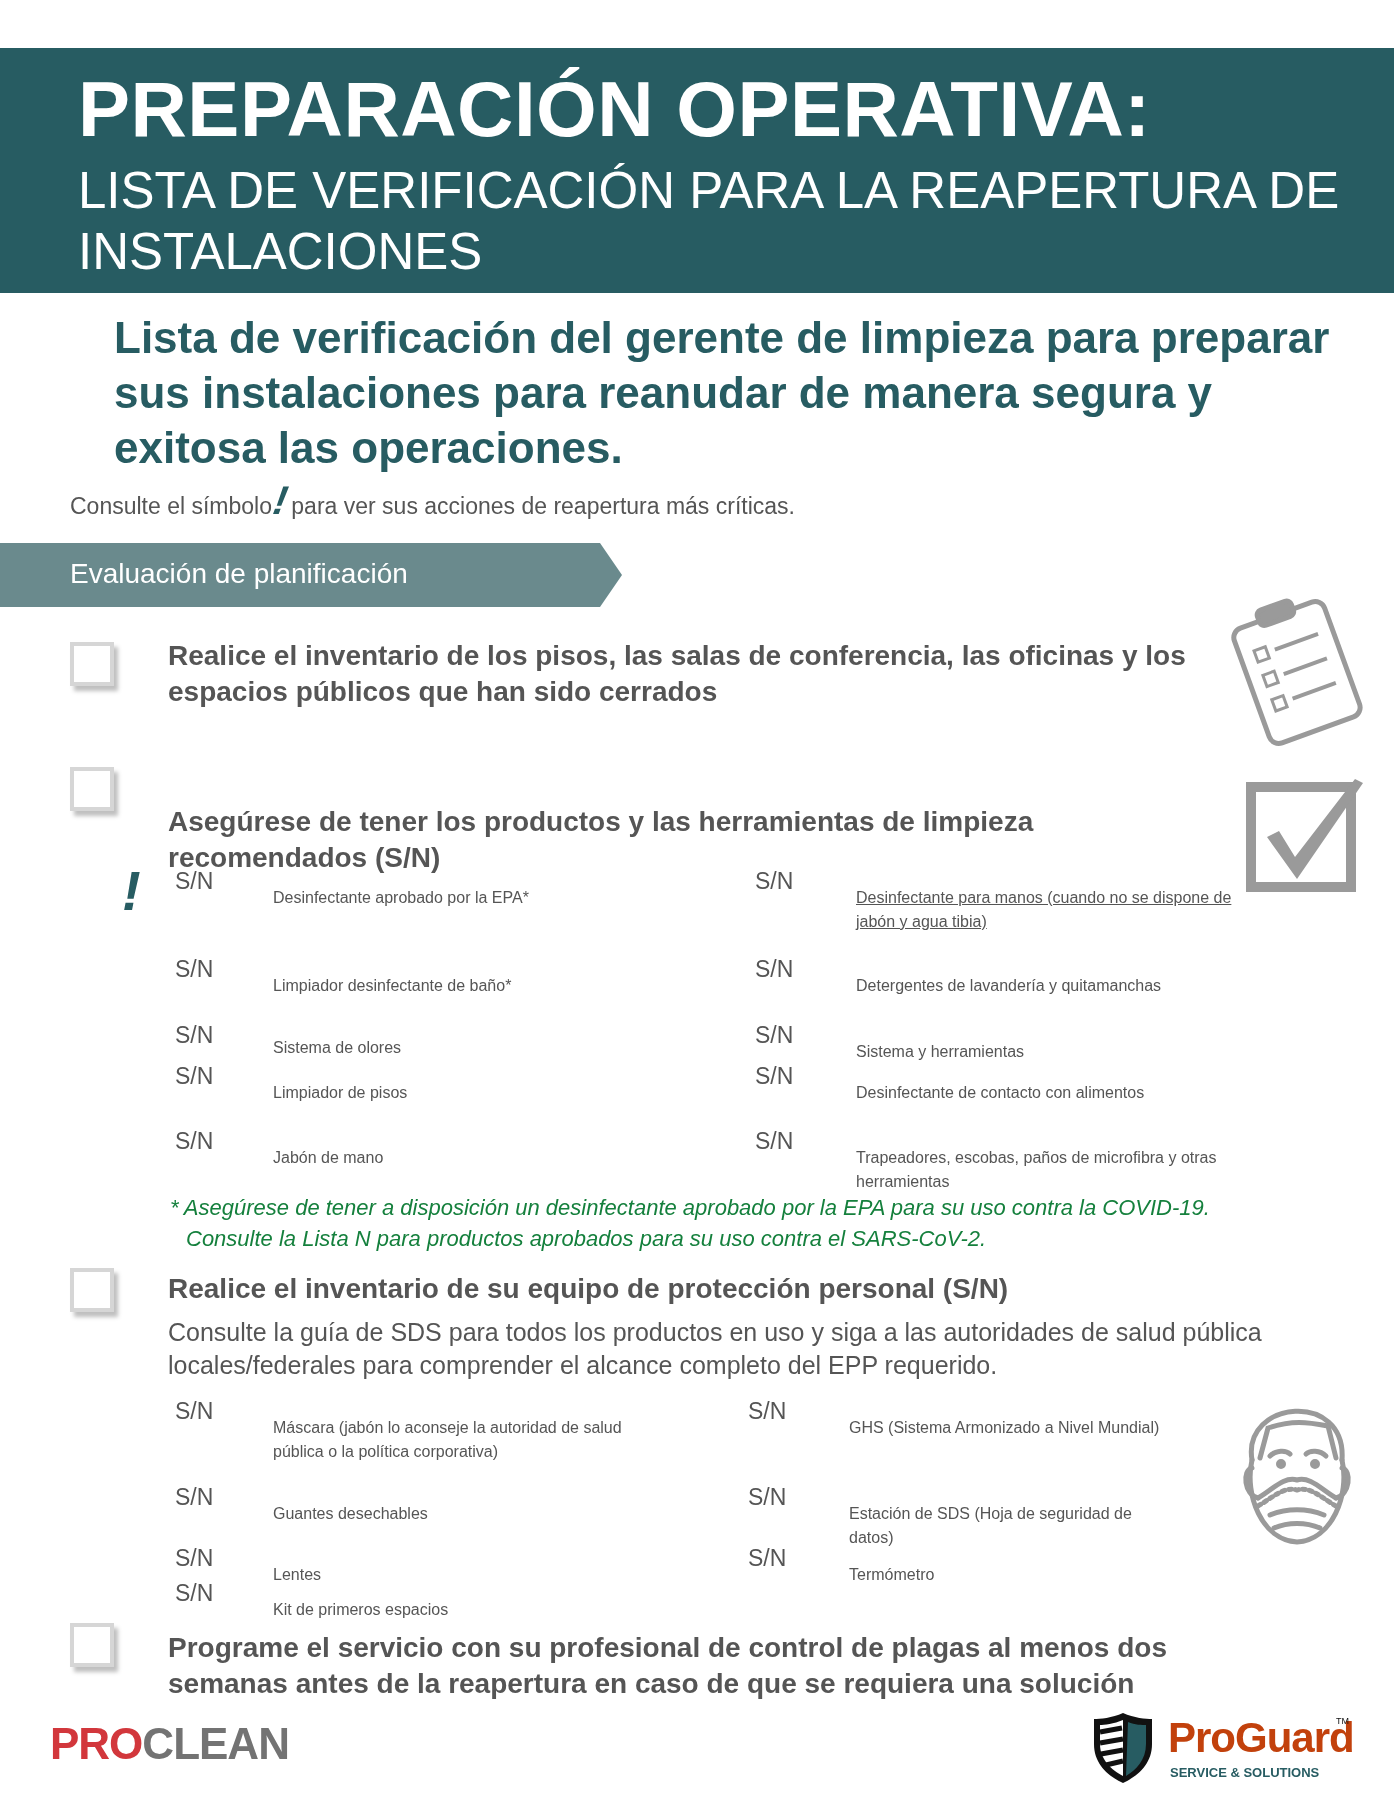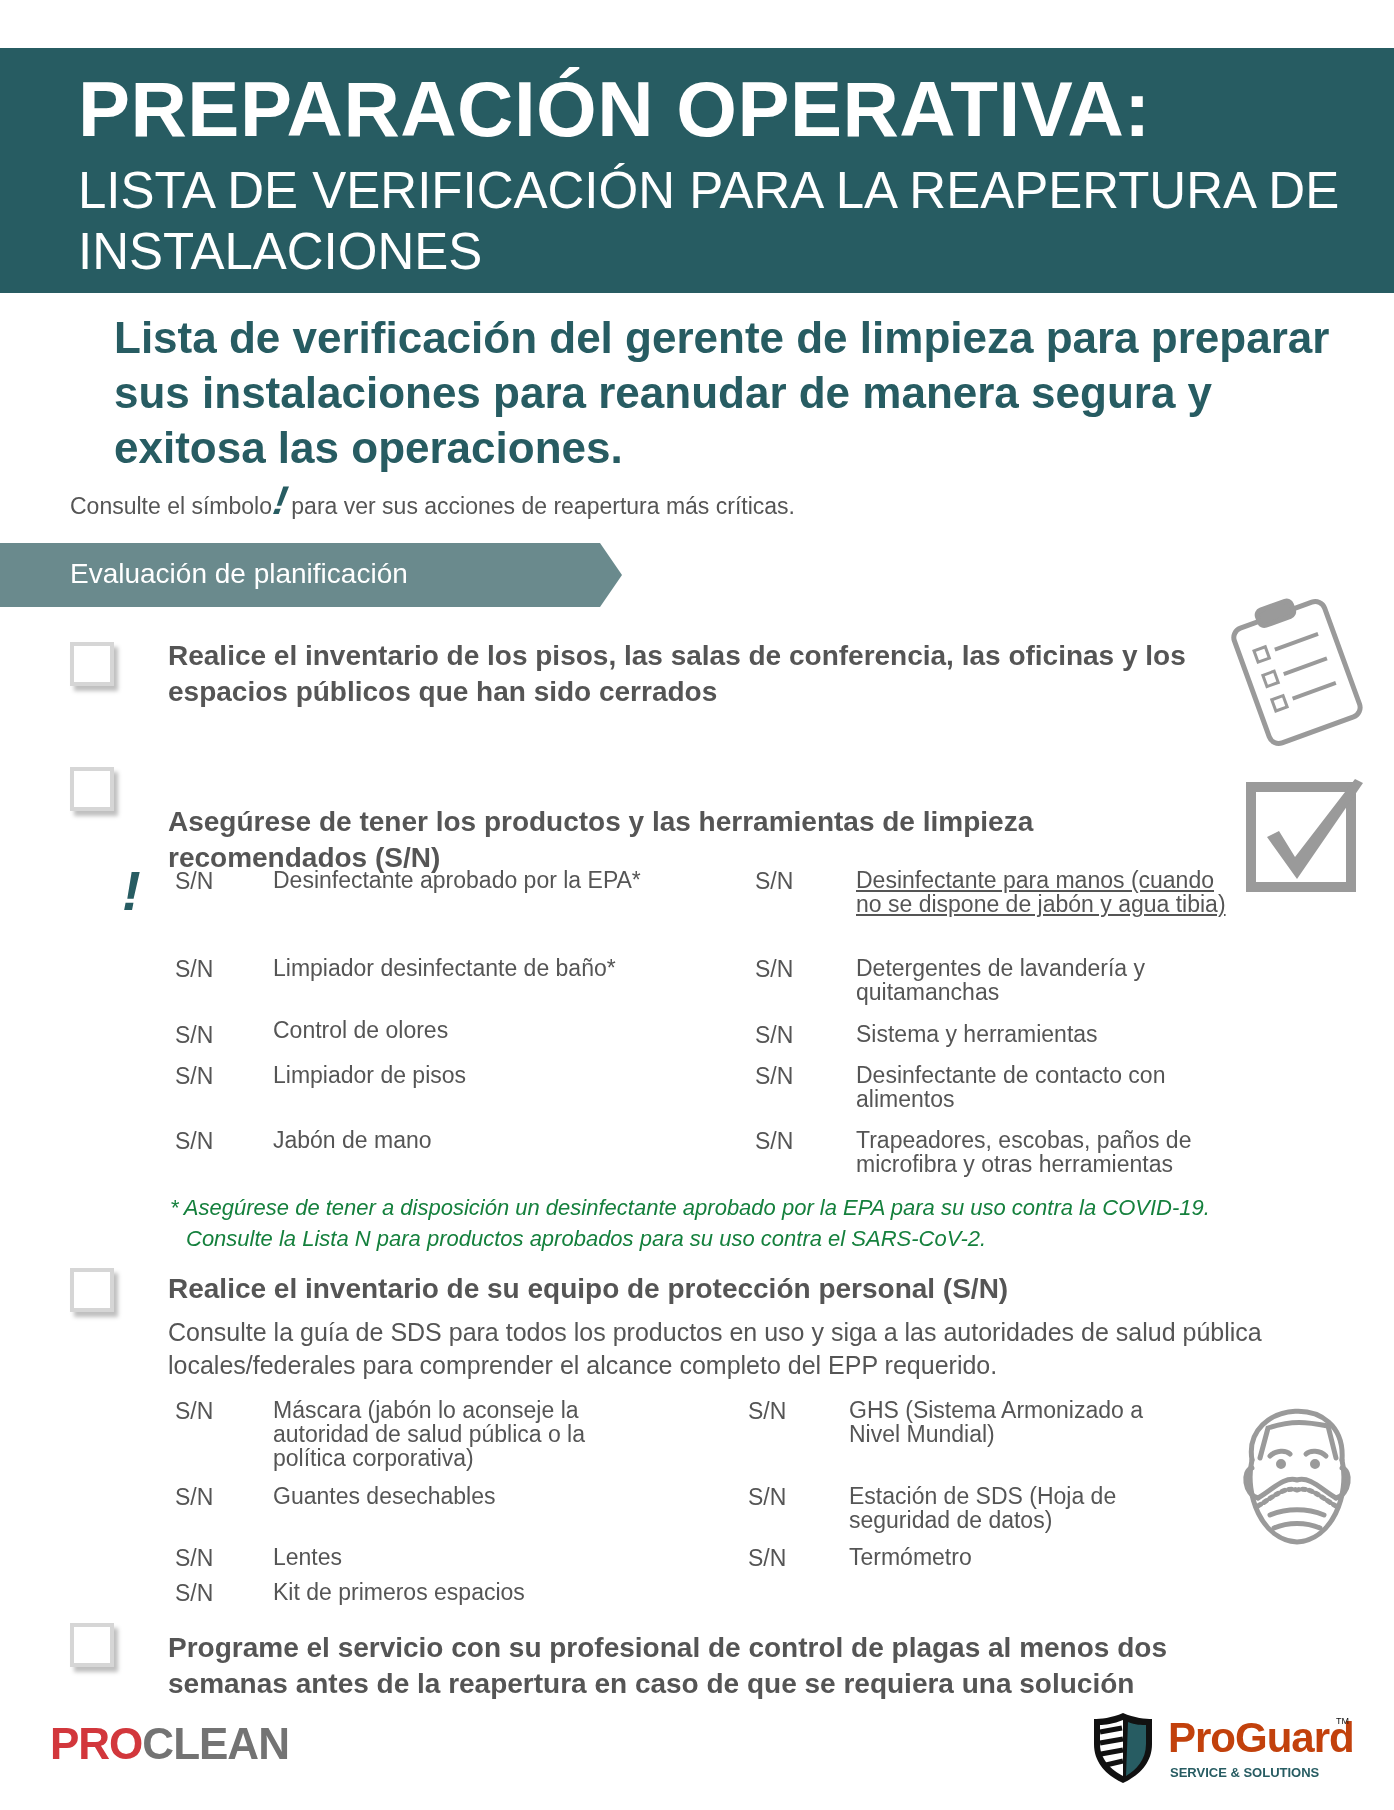--- a/index.html
+++ b/index.html
@@ -16,21 +16,21 @@
 
     .section-bar { position: absolute; left: 0; top: 543px; width: 622px; height: 64px; background: #6a8a8d; clip-path: polygon(0 0, 600px 0, 622px 32px, 600px 64px, 0 64px); }
     .section-bar span { position: absolute; left: 70px; top: 15px; font-size: 28px; color: #ffffff; white-space: nowrap; }
 
     .checkbox { position: absolute; width: 44px; height: 44px; border: 4px solid #d6d6d6; background: #fff; box-shadow: 4px 5px 4px rgba(0,0,0,0.25); }
 
     .task-title { position: absolute; left: 168px; font-size: 28px; font-weight: bold; color: #555555; line-height: 36px; width: 1050px; }
     .task-desc { position: absolute; left: 168px; font-size: 25px; color: #555555; line-height: 33px; width: 1210px; }
 
     .sn { position: absolute; font-size: 23px; color: #555; white-space: nowrap; }
-    .item { position: absolute; font-size: 23px; color: #555; line-height: 24px; }
+    .item { position: absolute; font-size: 16px; color: #555; line-height: 24px; margin-top: 18px; }
 
     .critical { position: absolute; color: #275c62; font-weight: bold; font-style: italic; font-size: 56px; line-height: 50px; }
 
     .footnote { position: absolute; left: 170px; top: 1192px; width: 1220px; font-size: 22px; font-style: italic; color: #15803d; line-height: 31px; }
 
     .icon { position: absolute; }
 
     .proclean { position: absolute; left: 50px; top: 1722px; font-size: 44px; font-weight: bold; letter-spacing: -1px; white-space: nowrap; line-height: 44px; }
     .proclean .pro { color: #d2373c; }
     .proclean .clean { color: #737373; }
@@ -98,21 +98,21 @@
 <div class="checkbox" style="left:70px;top:767px;"></div>
 <div class="task-title" style="top:775px;width:960px;margin-top:29px;">Asegúrese de tener los productos y las herramientas de limpieza recomendados (S/N)</div>
 
 <div class="critical" style="left:122px;top:866px;">!</div>
 
 <div class="sn" style="left:175px;top:868px;">S/N</div>
 <div class="item" style="left:273px;top:868px;width:460px;">Desinfectante aprobado por la EPA*</div>
 <div class="sn" style="left:175px;top:956px;">S/N</div>
 <div class="item" style="left:273px;top:956px;width:460px;">Limpiador desinfectante de baño*</div>
 <div class="sn" style="left:175px;top:1022px;">S/N</div>
-<div class="item" style="left:273px;top:1018px;width:460px;">Control de olores</div>
+<div class="item" style="left:273px;top:1018px;width:460px;">Sistema de olores</div>
 <div class="sn" style="left:175px;top:1063px;">S/N</div>
 <div class="item" style="left:273px;top:1063px;width:460px;">Limpiador de pisos</div>
 <div class="sn" style="left:175px;top:1128px;">S/N</div>
 <div class="item" style="left:273px;top:1128px;width:460px;">Jabón de mano</div>
 
 <div class="sn" style="left:755px;top:868px;">S/N</div>
 <div class="item" style="left:856px;top:868px;width:380px;text-decoration:underline;">Desinfectante para manos (cuando no se dispone de jabón y agua tibia)</div>
 <div class="sn" style="left:755px;top:956px;">S/N</div>
 <div class="item" style="left:856px;top:956px;width:340px;">Detergentes de lavandería y quitamanchas</div>
 <div class="sn" style="left:755px;top:1022px;">S/N</div>

